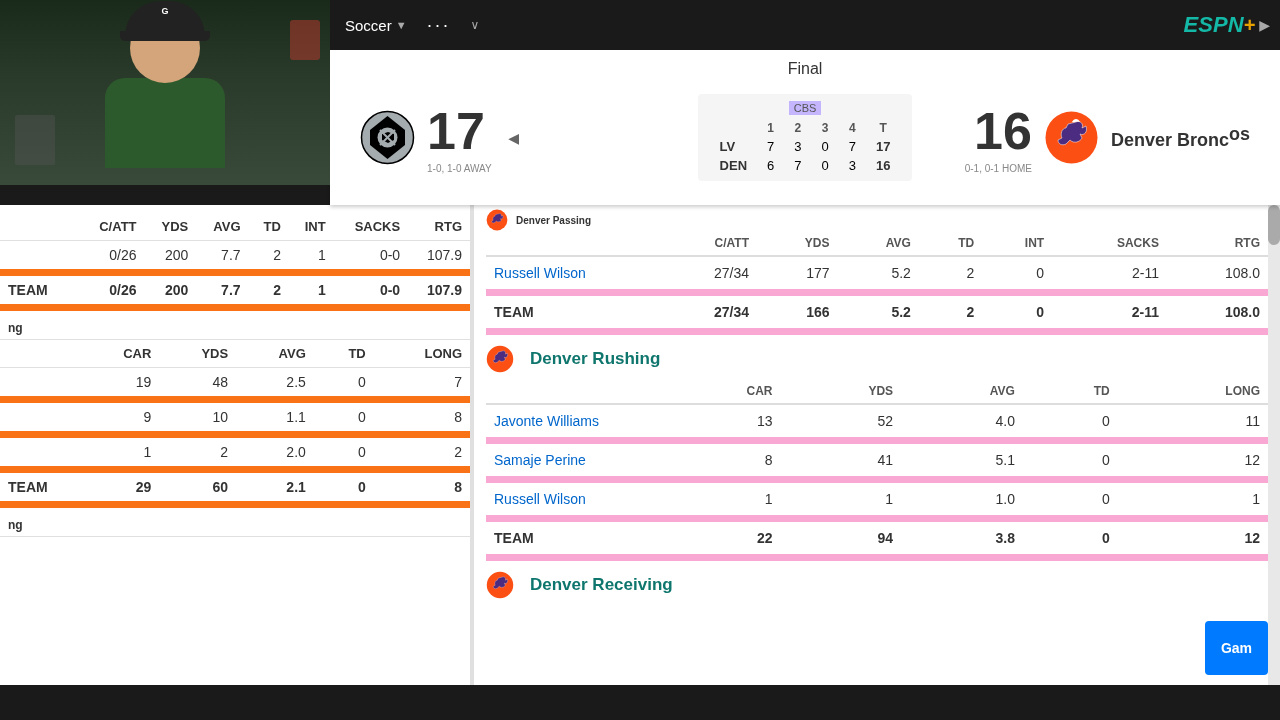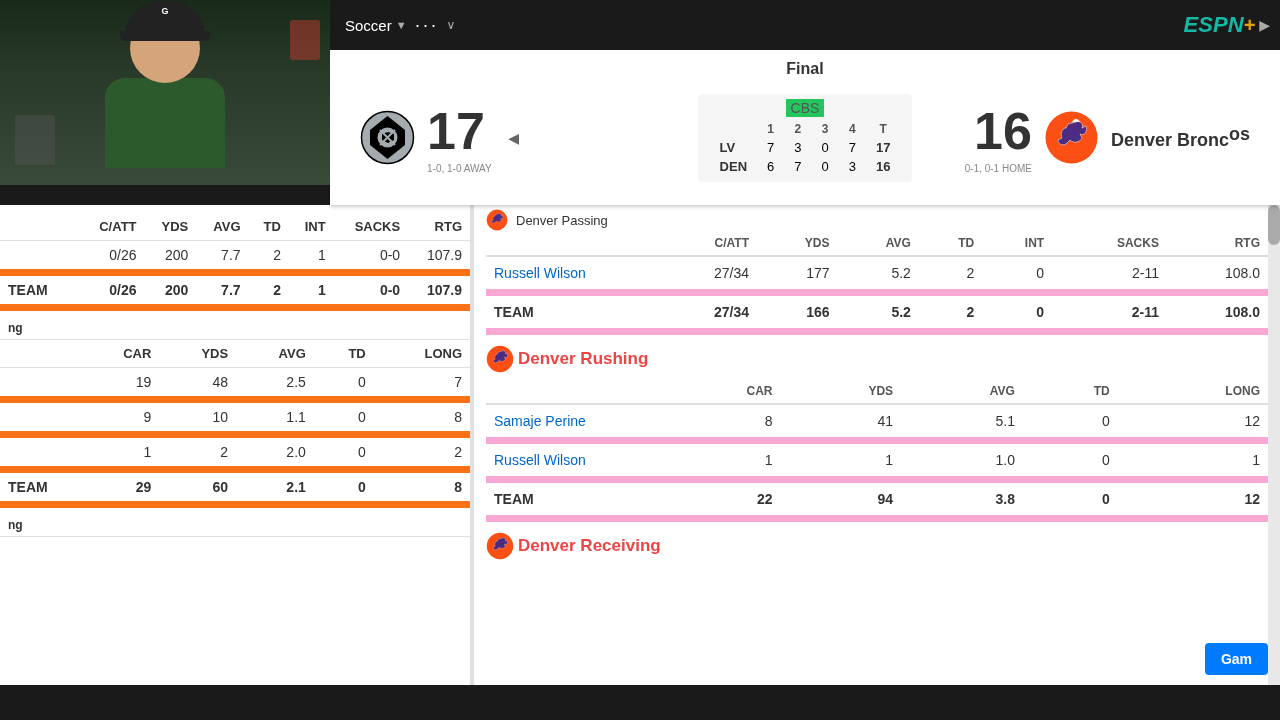--- a/index.html
+++ b/index.html
@@ -21,21 +21,21 @@
       padding: 0 10px;
       position: absolute;
       top: 0;
       left: 0;
       right: 0;
       z-index: 10;
     }
     .nav-left {
       display: flex;
       align-items: center;
-      gap: 8px;
+      gap: 20px;
       margin-left: 335px;
     }
     .nav-item {
       color: #fff;
       font-size: 15px;
       cursor: pointer;
       display: flex;
       align-items: center;
       gap: 4px;
     }
@@ -146,21 +146,21 @@
       justify-content: center;
       z-index: 5;
       box-shadow: 0 2px 4px rgba(0,0,0,0.2);
     }
     .final-label {
       position: absolute;
       top: 10px;
       left: 50%;
       transform: translateX(-50%);
       font-size: 16px;
-      font-weight: 700;
+      font-weight: 400;
       color: #333;
     }
     .score-content {
       display: flex;
       align-items: center;
       width: 100%;
       padding: 0 30px;
       margin-top: 20px;
     }
     .team-left {
@@ -293,25 +293,25 @@
       padding: 0;
       overflow: hidden;
     }
 
     .stats-section {
       padding: 0 12px;
     }
     .section-header {
       display: flex;
       align-items: center;
-      gap: 4px;
+      gap: 16px;
       padding: 10px 0 6px;
       font-size: 17px;
       font-weight: 700;
-      color: #ef4444;
+      color: #0f766e;
     }
 
     .stats-table {
       width: 100%;
       border-collapse: collapse;
       font-size: 14px;
     }
     .stats-table th {
       padding: 5px 8px;
       text-align: right;
@@ -358,21 +358,21 @@
       border-radius: 6px;
     }
 
     
     .game-btn {
       position: absolute;
       right: 12px;
       bottom: 45px;
       background: #007bff;
       color: #fff;
-      padding: 8px 16px;
+      padding: 19px 16px;
       border-radius: 4px;
       font-size: 14px;
       font-weight: 600;
       cursor: pointer;
     }
 
     
     .bottom-bar {
       position: absolute;
       bottom: 0;
@@ -442,21 +442,21 @@
       <div>
         <div class="score-number">17</div>
         <div class="team-record">1-0, 1-0 AWAY</div>
       </div>
       <div class="arrow-btn">◀</div>
     </div>
 
     <div class="scoreboard-table">
 
       <div style="text-align:center;margin-bottom:4px;">
-        <span style="background:#22c55e;padding:1px 5px;border-radius:0;font-size:14px;color:#555;">CBS</span>
+        <span style="background:#c4b5fd;padding:1px 5px;border-radius:0;font-size:11px;color:#555;">CBS</span>
       </div>
       <table>
         <thead>
           <tr>
             <th></th>
             <th>1</th>
             <th>2</th>
             <th>3</th>
             <th>4</th>
             <th>T</th>
@@ -604,21 +604,21 @@
   </div>
 
   <div class="right-panel">
     <div class="stats-section">
 
       <div style="padding: 4px 0 0; display:flex; gap:8px; align-items:center;">
         <svg width="22" height="22" viewBox="0 0 55 55">
           <ellipse cx="27.5" cy="27.5" rx="26" ry="26" fill="#fb4f14"></ellipse>
           <path d="M32 12 C36 10 40 14 38 18 L42 16 C44 22 40 26 36 24 L38 28 C36 32 30 34 26 30 L22 34 C18 36 14 34 14 30 L18 28 C16 24 18 18 22 18 L24 14 Z" fill="#4b2c80" stroke="#fff" stroke-width="0.5"></path>
         </svg>
-        <span style="font-size:13px;font-weight:400;color:#333;">Denver Passing</span>
+        <span style="font-size:10px;font-weight:700;color:#333;">Denver Passing</span>
       </div>
       <table class="stats-table">
         <thead>
           <tr>
             <th style="width:170px;"></th>
             <th>C/ATT</th>
             <th>YDS</th>
             <th>AVG</th>
             <th>TD</th>
             <th>INT</th>
@@ -665,20 +665,28 @@
             <th style="width:170px;"></th>
             <th>CAR</th>
             <th>YDS</th>
             <th>AVG</th>
             <th>TD</th>
             <th>LONG</th>
           </tr>
         </thead>
         <tbody>
           <tr>
+            <td><a class="player-link">Javonte Williams</a></td>
+            <td>13</td>
+            <td>52</td>
+            <td>4.0</td>
+            <td>0</td>
+            <td>11</td>
+          </tr>
+          <tr>
             <td><a class="player-link">Samaje Perine</a></td>
             <td>8</td>
             <td>41</td>
             <td>5.1</td>
             <td>0</td>
             <td>12</td>
           </tr>
           <tr>
             <td><a class="player-link">Russell Wilson</a></td>
             <td>1</td>

